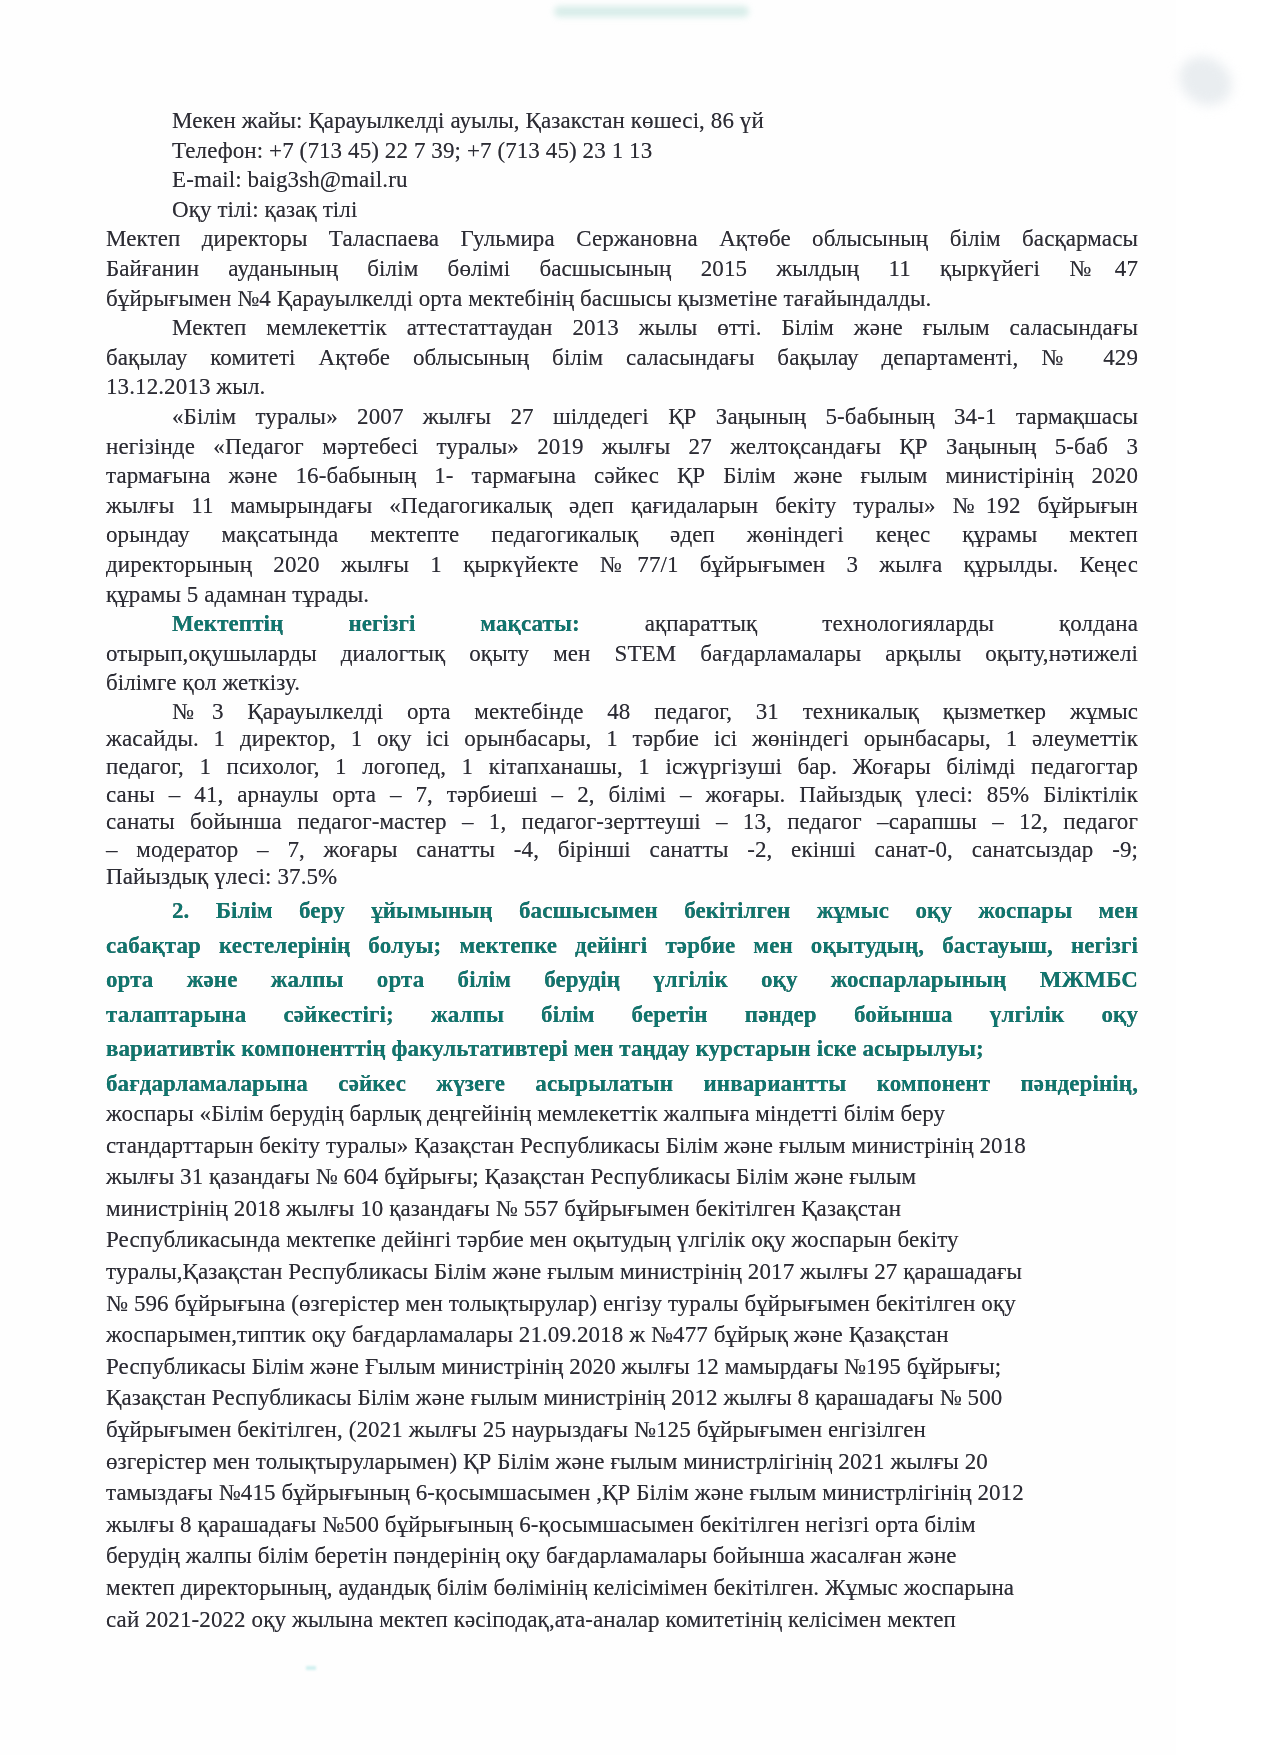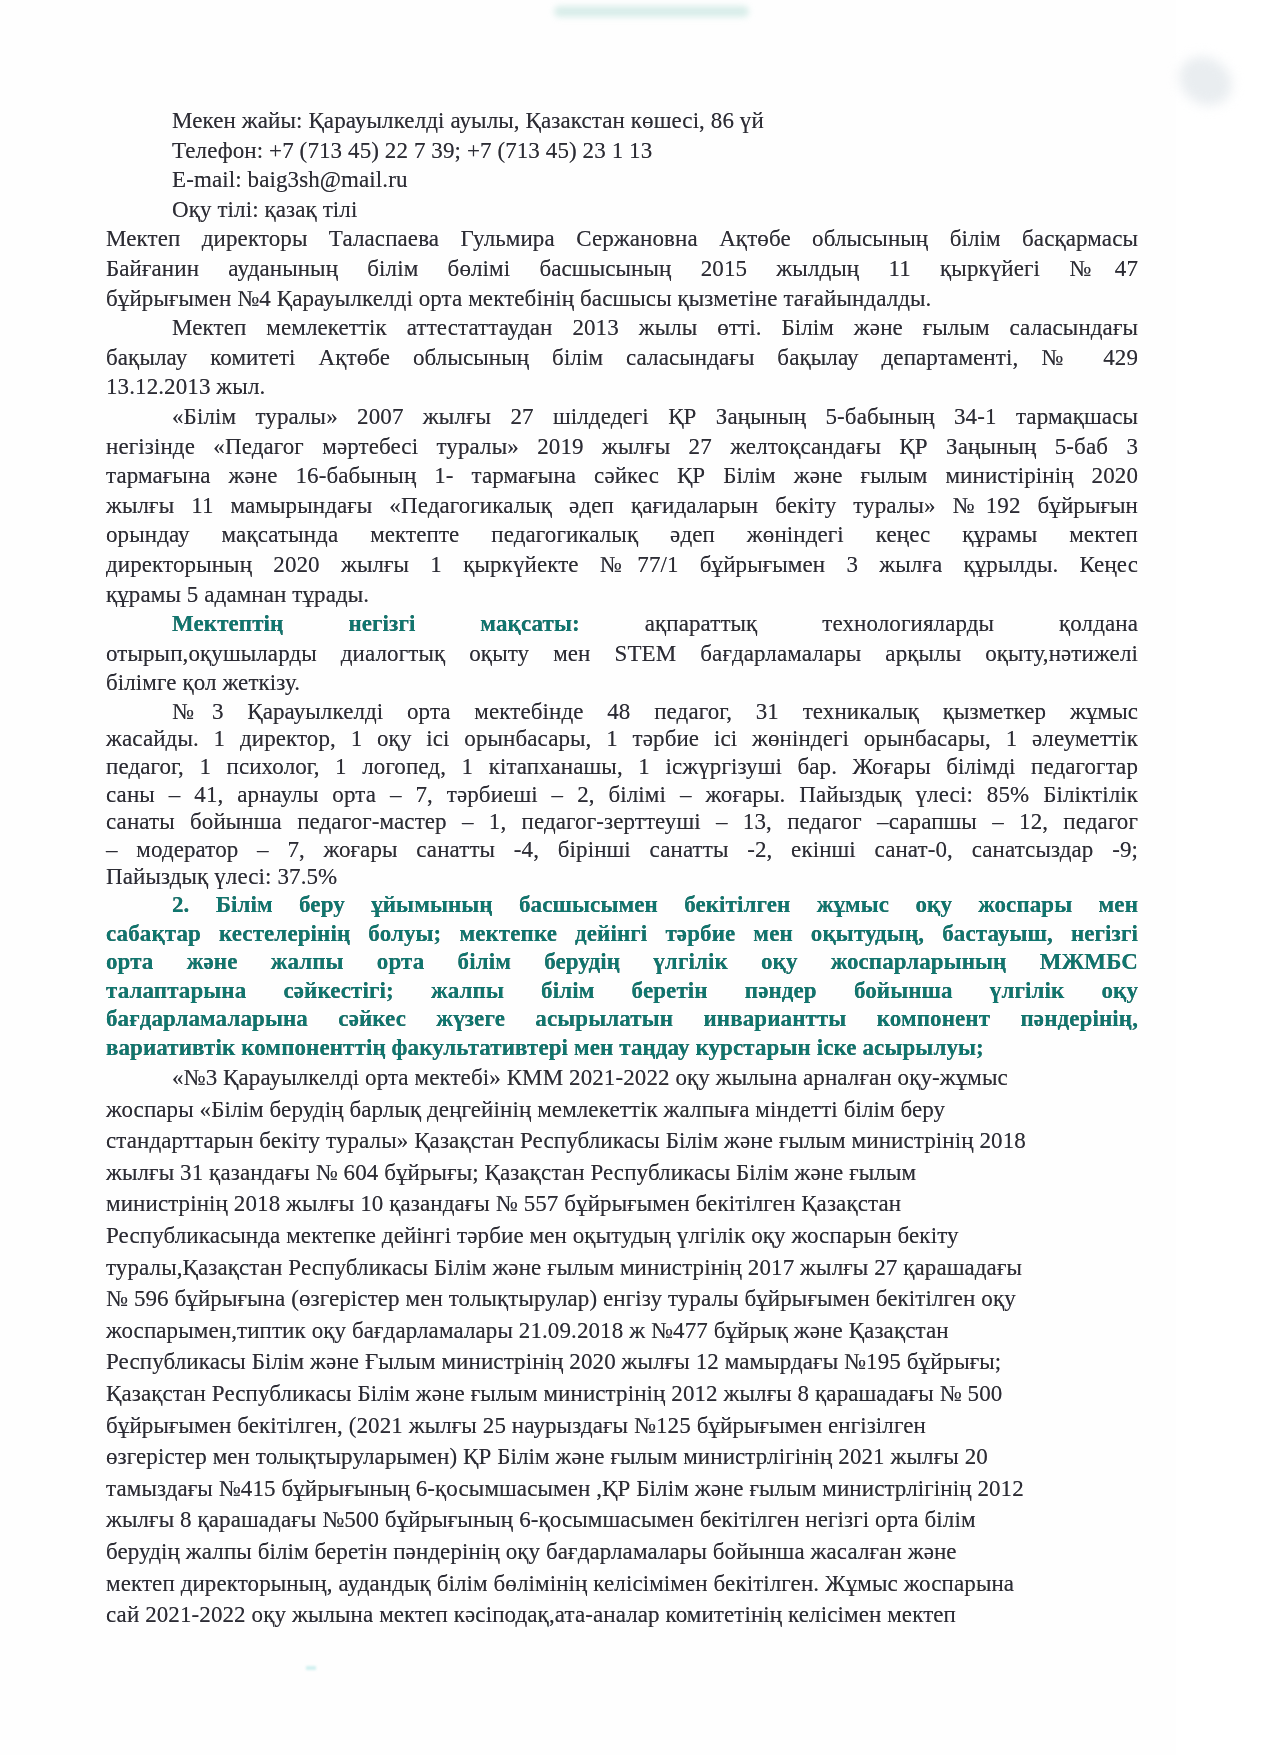--- a/index.html
+++ b/index.html
@@ -20,21 +20,21 @@
     font-size:23px;
     line-height:29.6px;
     letter-spacing:0.1px;
     text-shadow:0 0 0.5px rgba(44,44,52,0.55);
   }
   .ln{min-height:29.6px;white-space:normal;}
   .j{text-align:justify;text-align-last:justify;}
   .ind{text-indent:66px;}
   .contact{margin-left:66px;}
   .bold{font-weight:bold;color:#0f766e;text-shadow:0 0 0.6px rgba(27,27,33,0.7);}
-  .blk-s2 .ln{line-height:28.5px;min-height:28.5px;}
+  .blk-s2 .ln{line-height:28.5px;min-height:28.5px;margin-top:6px;}
   .blk-staff .ln{line-height:27.6px;min-height:27.6px;}
   .blk-curr .ln{line-height:31.6px;min-height:31.6px;}
   .email{color:#2c2c34;text-underline-offset:4px;cursor:pointer;}
   
   .artifact{position:absolute;pointer-events:none;}
   .art-top{left:554px;top:6px;width:195px;height:11px;background:rgba(186,224,217,0.55);border-radius:6px;filter:blur(3px);}
   .art-right{left:1178px;top:58px;width:55px;height:46px;background:rgba(206,216,221,0.45);border-radius:50%;filter:blur(6px);transform:rotate(32deg);}
   .art-speck{left:306px;top:1666px;width:10px;height:4px;background:rgba(165,228,226,0.5);filter:blur(1px);}
 </style>
 </head>
@@ -91,26 +91,25 @@
       <div class="ln j">санаты бойынша педагог-мастер – 1, педагог-зерттеуші – 13, педагог –сарапшы – 12, педагог</div>
       <div class="ln j">– модератор – 7, жоғары санатты -4, бірінші санатты -2, екінші санат-0, санатсыздар -9;</div>
       <div class="ln">Пайыздық үлесі: 37.5%</div>
     </div>
 
     <div class="blk-s2 bold">
       <div class="ln j ind">2. Білім беру ұйымының басшысымен бекітілген жұмыс оқу жоспары мен</div>
       <div class="ln j">сабақтар кестелерінің болуы; мектепке дейінгі тәрбие мен оқытудың, бастауыш, негізгі</div>
       <div class="ln j">орта және жалпы орта білім берудің үлгілік оқу жоспарларының МЖМБС</div>
       <div class="ln j">талаптарына сәйкестігі; жалпы білім беретін пәндер бойынша үлгілік оқу</div>
+      <div class="ln">вариативтік компоненттің факультативтері мен таңдау курстарын іске асырылуы;</div>
       <div class="ln j">бағдарламаларына сәйкес жүзеге асырылатын инвариантты компонент пәндерінің,</div>
-      <div class="ln">вариативтік компоненттің факультативтері мен таңдау курстарын іске асырылуы;</div>
     </div>
 
     <div class="blk-curr">
-      <div class="ln ind">«№3 Қарауылкелді орта мектебі» КММ 2021-2022 оқу жылына арналған оқу-жұмыс</div>
       <div class="ln">жоспары «Білім берудің барлық деңгейінің мемлекеттік жалпыға міндетті білім беру</div>
       <div class="ln">стандарттарын бекіту туралы» Қазақстан Республикасы Білім және ғылым министрінің 2018</div>
       <div class="ln">жылғы 31 қазандағы № 604 бұйрығы; Қазақстан Республикасы Білім және ғылым</div>
       <div class="ln">министрінің 2018 жылғы 10 қазандағы № 557 бұйрығымен бекітілген Қазақстан</div>
       <div class="ln">Республикасында мектепке дейінгі тәрбие мен оқытудың үлгілік оқу жоспарын бекіту</div>
       <div class="ln">туралы,Қазақстан Республикасы Білім және ғылым министрінің 2017 жылғы 27 қарашадағы</div>
       <div class="ln">№ 596 бұйрығына (өзгерістер мен толықтырулар) енгізу туралы бұйрығымен бекітілген оқу</div>
       <div class="ln">жоспарымен,типтик оқу бағдарламалары 21.09.2018 ж №477 бұйрық және Қазақстан</div>
       <div class="ln">Республикасы Білім және Ғылым министрінің 2020 жылғы 12 мамырдағы №195 бұйрығы;</div>
       <div class="ln">Қазақстан Республикасы Білім және ғылым министрінің 2012 жылғы 8 қарашадағы № 500</div>

